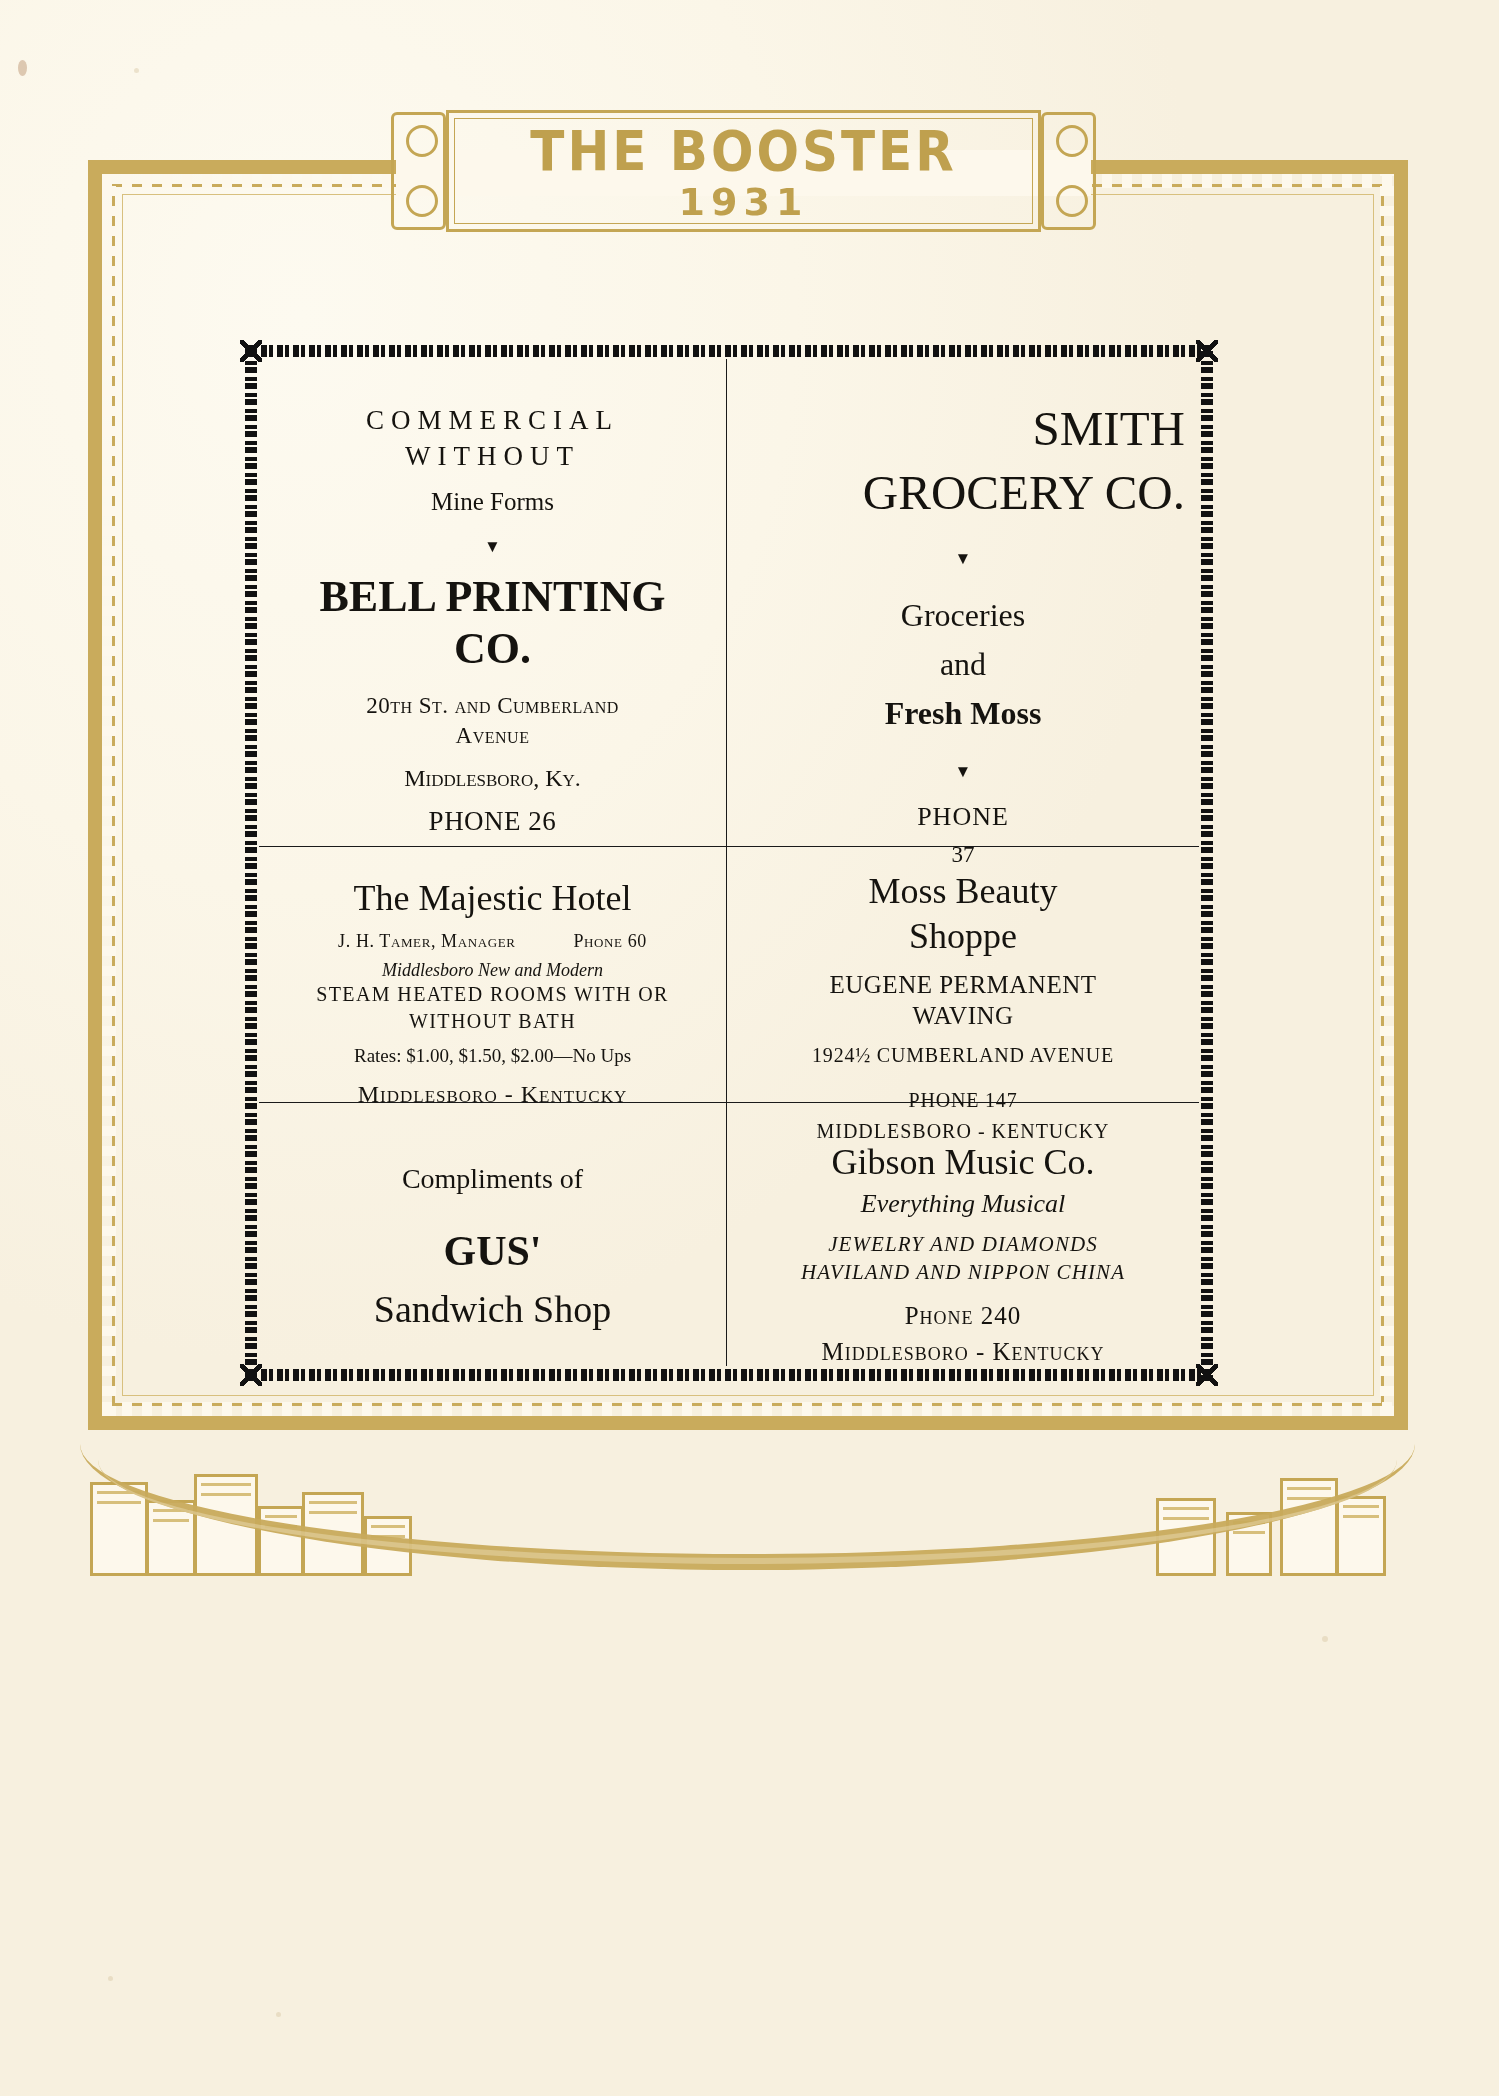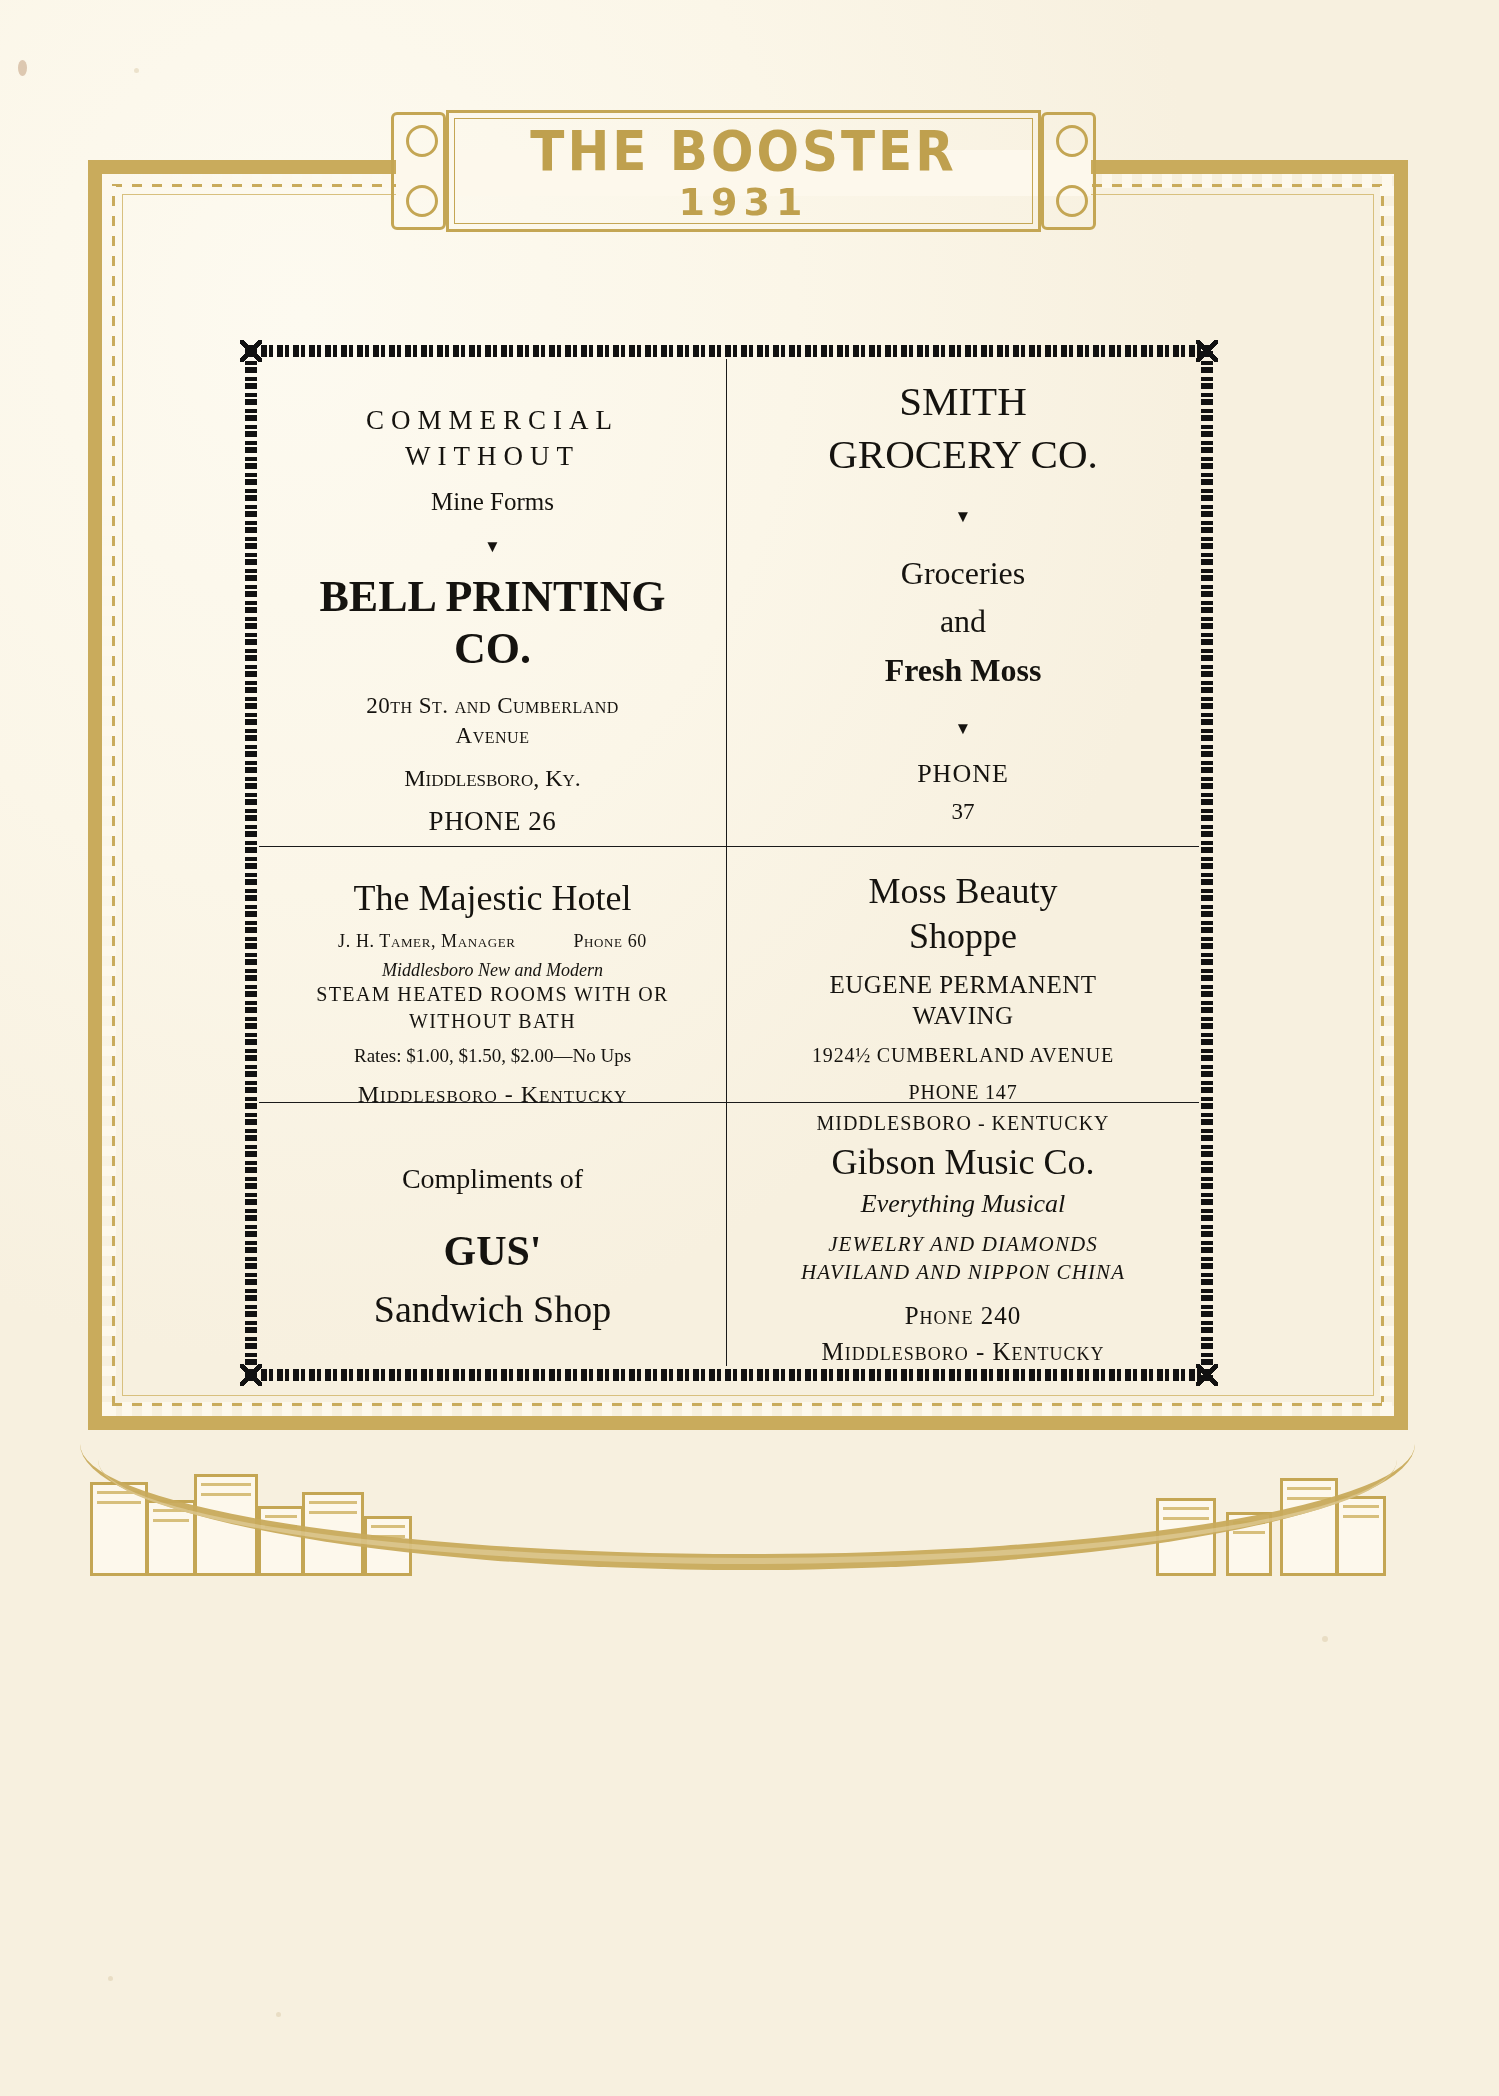--- a/index.html
+++ b/index.html
@@ -312,23 +312,24 @@
   .bell-slogan {
     margin-top: 14px;
     font-style: italic;
     font-size: 23px;
     letter-spacing: 2px;
     line-height: 1.45;
   }
 
   
   .smith-name {
-    margin-top: 16px;
-    font-size: 41px;
+    margin-top: 38px;
+    font-size: 49px;
     line-height: 1.3;
+    text-align: right;
   }
   .smith-tri { margin-top: 26px; }
   .smith-items {
     margin-top: 24px;
     font-size: 32px;
     line-height: 1.52;
   }
   .smith-items .bold { font-weight: bold; }
   .smith-tri2 { margin-top: 26px; }
   .smith-phone { margin-top: 22px; font-size: 26px; letter-spacing: 1px; }
@@ -348,21 +349,21 @@
     letter-spacing: 1.4px;
     line-height: 1.35;
   }
   .maj-rates { margin-top: 10px; font-size: 19px; }
   .maj-city { margin-top: 14px; font-size: 24px; letter-spacing: 1px; }
 
   
   .moss-name { margin-top: 22px; font-size: 36px; line-height: 1.25; }
   .moss-service { margin-top: 10px; font-size: 25px; letter-spacing: .5px; line-height: 1.25; }
   .moss-addr { margin-top: 12px; font-size: 20px; letter-spacing: .8px; }
-  .moss-phone { margin-top: 14px; font-size: 20px; letter-spacing: .8px; text-align: center; }
+  .moss-phone { margin-top: 22px; font-size: 20px; letter-spacing: .8px; text-align: center; }
   .moss-city { margin-top: 8px; font-size: 20px; letter-spacing: 1px; }
 
   
   .gus-compliments { margin-top: 60px; font-size: 28px; }
   .gus-name { margin-top: 32px; font-size: 42px; font-weight: bold; }
   .gus-shop { margin-top: 12px; font-size: 38px; }
 
   
   .gib-name { margin-top: 38px; font-size: 36px; }
   .gib-tag { margin-top: 6px; font-size: 26px; font-style: italic; }

